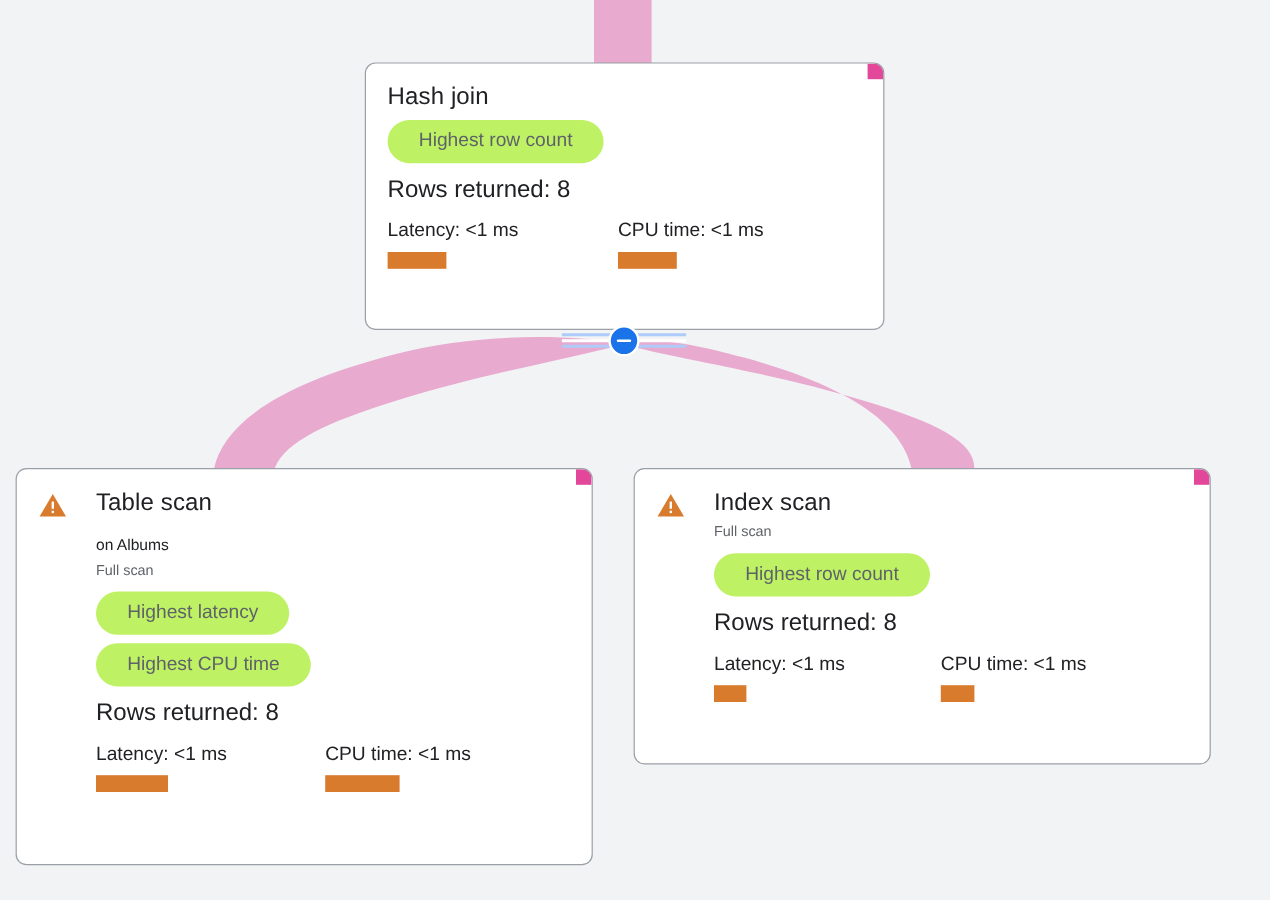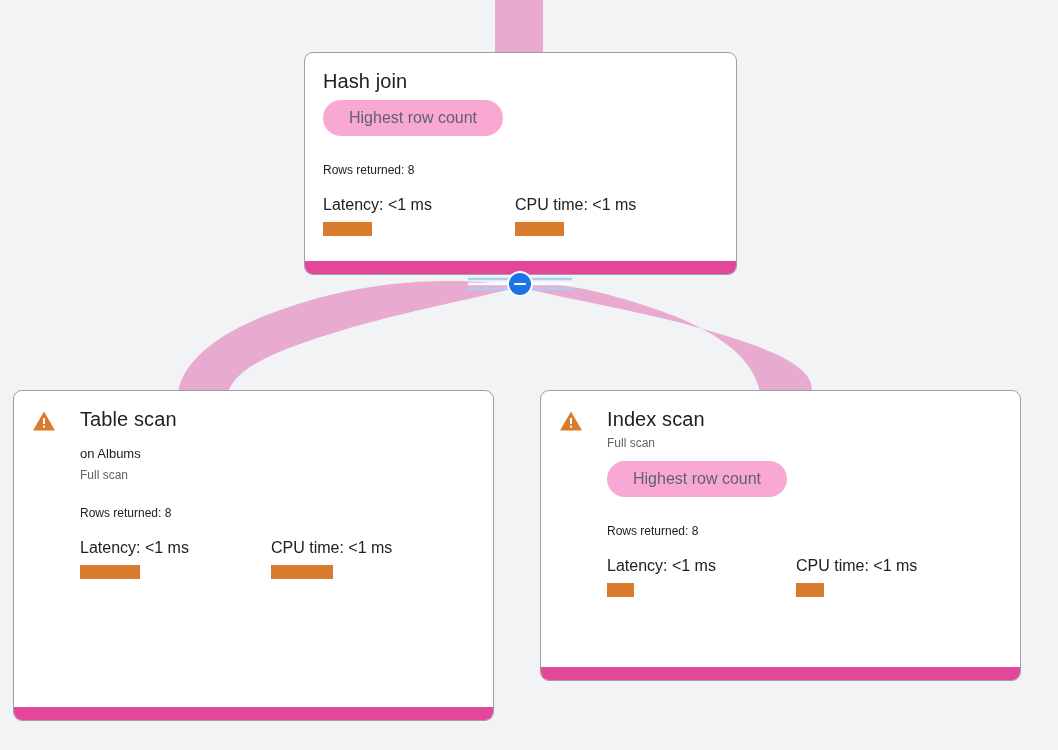--- a/index.html
+++ b/index.html
@@ -33,21 +33,21 @@
   
   .node {
     position: absolute;
     z-index: 3;
     background: #ffffff;
     border: 1px solid #9aa0a6;
     border-radius: 9px;
     box-sizing: border-box;
     overflow: hidden;
     display: flex;
-    flex-direction: column;
+    flex-direction: row;
   }
   .node-body {
     flex: 1 1 auto;
     padding: 16px 18px 10px 18px;
     box-sizing: border-box;
   }
   .node-accent {
     height: 13px;
     flex: 0 0 13px;
     background: #e2479a;
@@ -83,34 +83,34 @@
   .node-sub2 {
     font-size: 12px;
     color: #5f6368;
     line-height: 21px;
     margin-top: 1px;
     white-space: nowrap;
   }
   .pill-wrap { margin-top: 7px; }
   .pill {
     display: inline-block;
-    background: #f9a8d4;
+    background: #bef264;
     color: #5f6368;
     font-size: 16px;
     line-height: 20px;
     padding: 8px 26px 8px 26px;
     border-radius: 18px;
     margin-bottom: 7px;
     white-space: nowrap;
   }
   .rows-line {
-    font-size: 12px;
+    font-size: 20px;
     color: #202124;
     line-height: 22px;
-    margin-top: 16px;
+    margin-top: 4px;
     white-space: nowrap;
   }
   .metrics {
     display: flex;
     margin-top: 14px;
   }
   .metric { box-sizing: border-box; }
   .metric-label {
     font-size: 16px;
     color: #202124;
@@ -232,37 +232,41 @@
             <rect x="11" y="15.6" width="2" height="2" fill="#ffffff"></rect>
           </svg>
         </div>
         <div class="node-main">
           <div class="node-title">Table scan</div>
         </div>
       </div>
       <div class="indent">
         <div class="node-sub">on Albums</div>
         <div class="node-sub2">Full scan</div>
+        <div class="pill-wrap">
+          <span class="pill">Highest latency</span><br>
+          <span class="pill">Highest CPU time</span>
+        </div>
         <div class="rows-line">Rows returned: 8</div>
         <div class="metrics">
           <div class="metric" style="width:191px;">
             <div class="metric-label">Latency: &lt;1 ms</div>
             <div class="metric-bar" style="width:60px;"></div>
           </div>
           <div class="metric">
             <div class="metric-label">CPU time: &lt;1 ms</div>
             <div class="metric-bar" style="width:62px;"></div>
           </div>
         </div>
       </div>
     </div>
     <div class="node-accent"></div>
   </div>
 
-  <div class="node" id="node-index-scan" style="left:540px; top:390px; width:481px; height:291px;">
+  <div class="node" id="node-index-scan" style="left:528px; top:390px; width:481px; height:247px;">
     <div class="node-body">
       <div class="node-head">
         <div class="warn-slot">
           <svg class="warn-icon" width="24" height="22" viewBox="0 0 24 22" aria-hidden="true">
             <path d="M12 1.6 L23 20.4 L1 20.4 Z" fill="#d97b2c"></path>
             <rect x="11" y="8" width="2" height="6" fill="#ffffff"></rect>
             <rect x="11" y="15.6" width="2" height="2" fill="#ffffff"></rect>
           </svg>
         </div>
         <div class="node-main">

